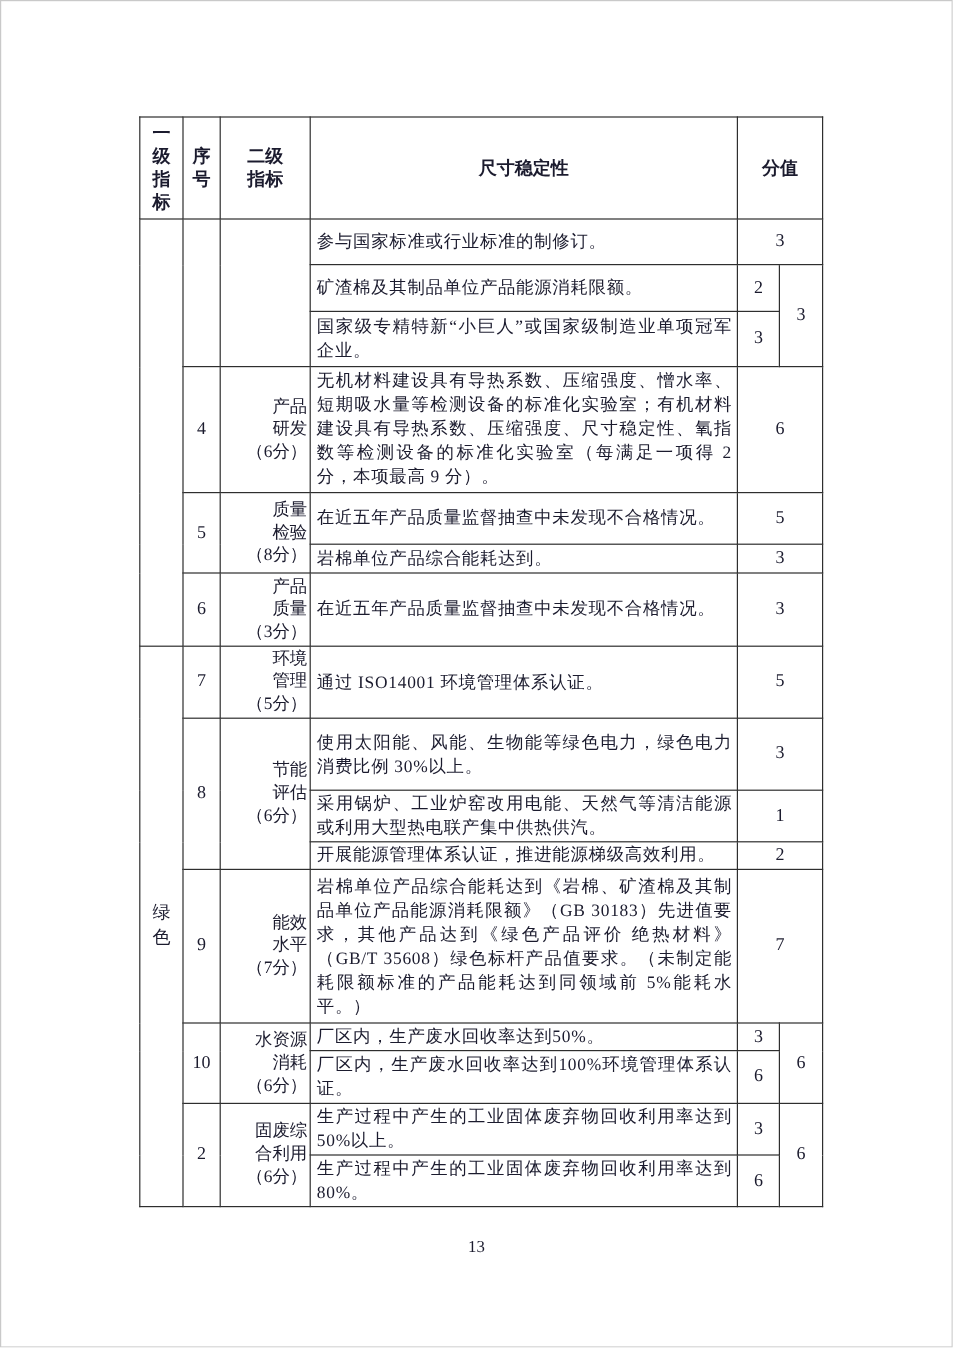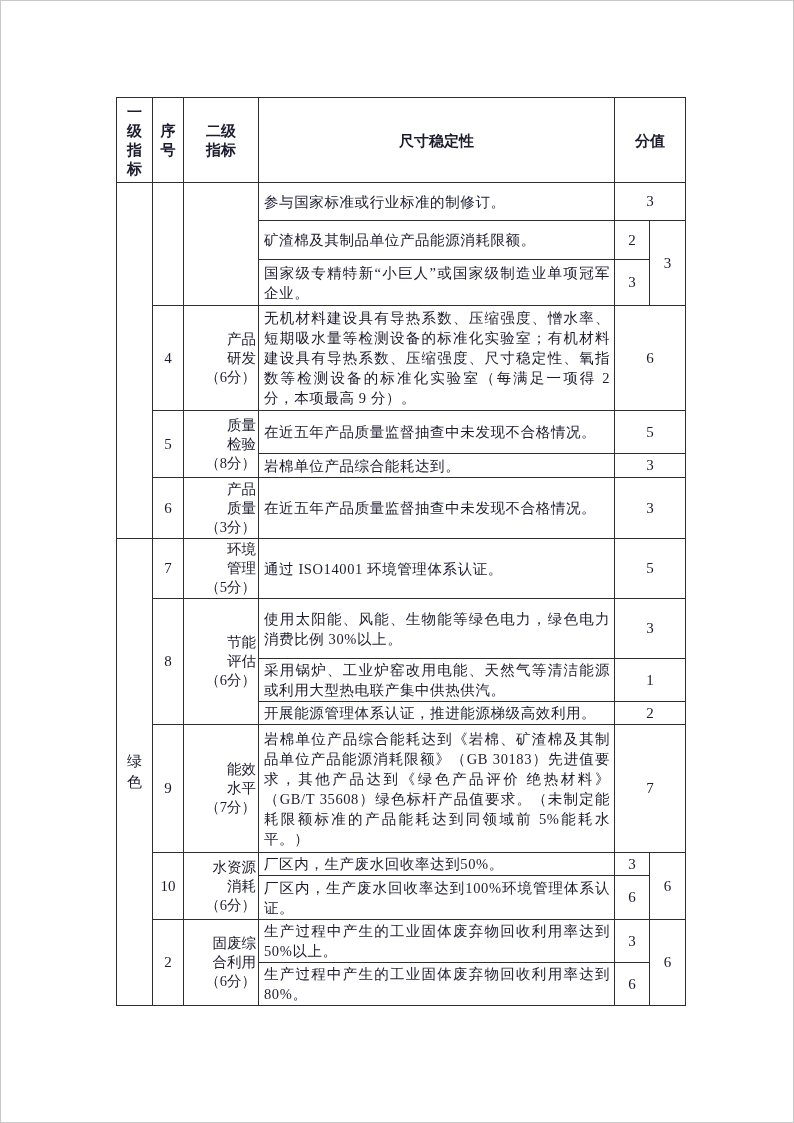--- a/index.html
+++ b/index.html
@@ -218,14 +218,15 @@
     </tr>
 
     <tr style="height:28px">
       <td class="req">生产过程中产生的工业固体废弃物回收利用率达到80%。</td>
       <td class="score">6</td>
     </tr>
 
   </tbody>
     </table>
 
+  <div class="page-number">13</div>
 
 </div>
 
 </body></html>

